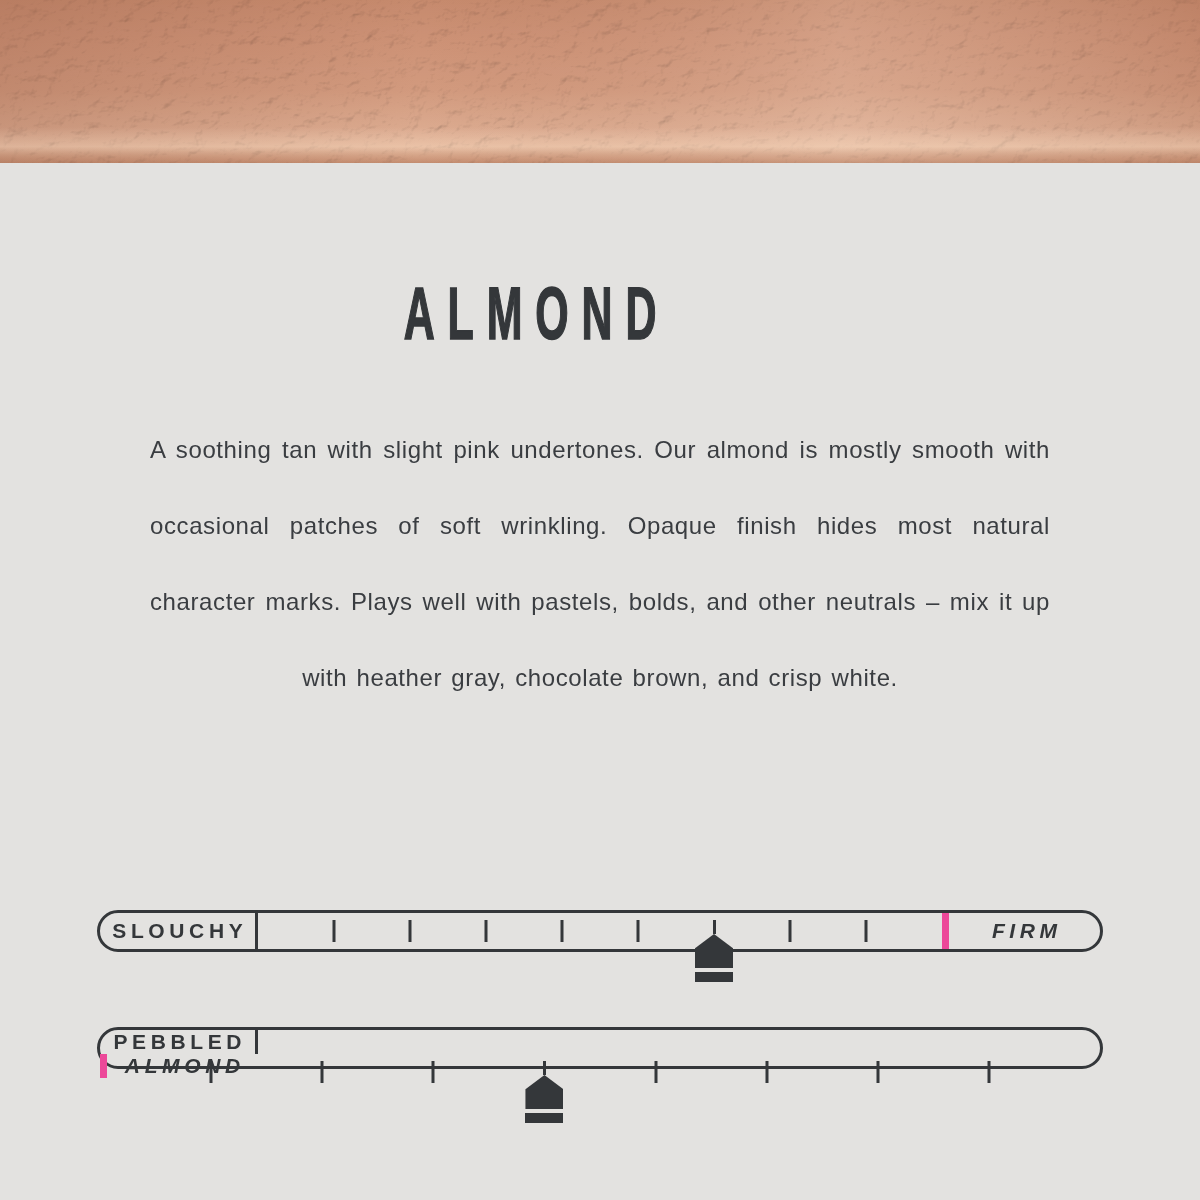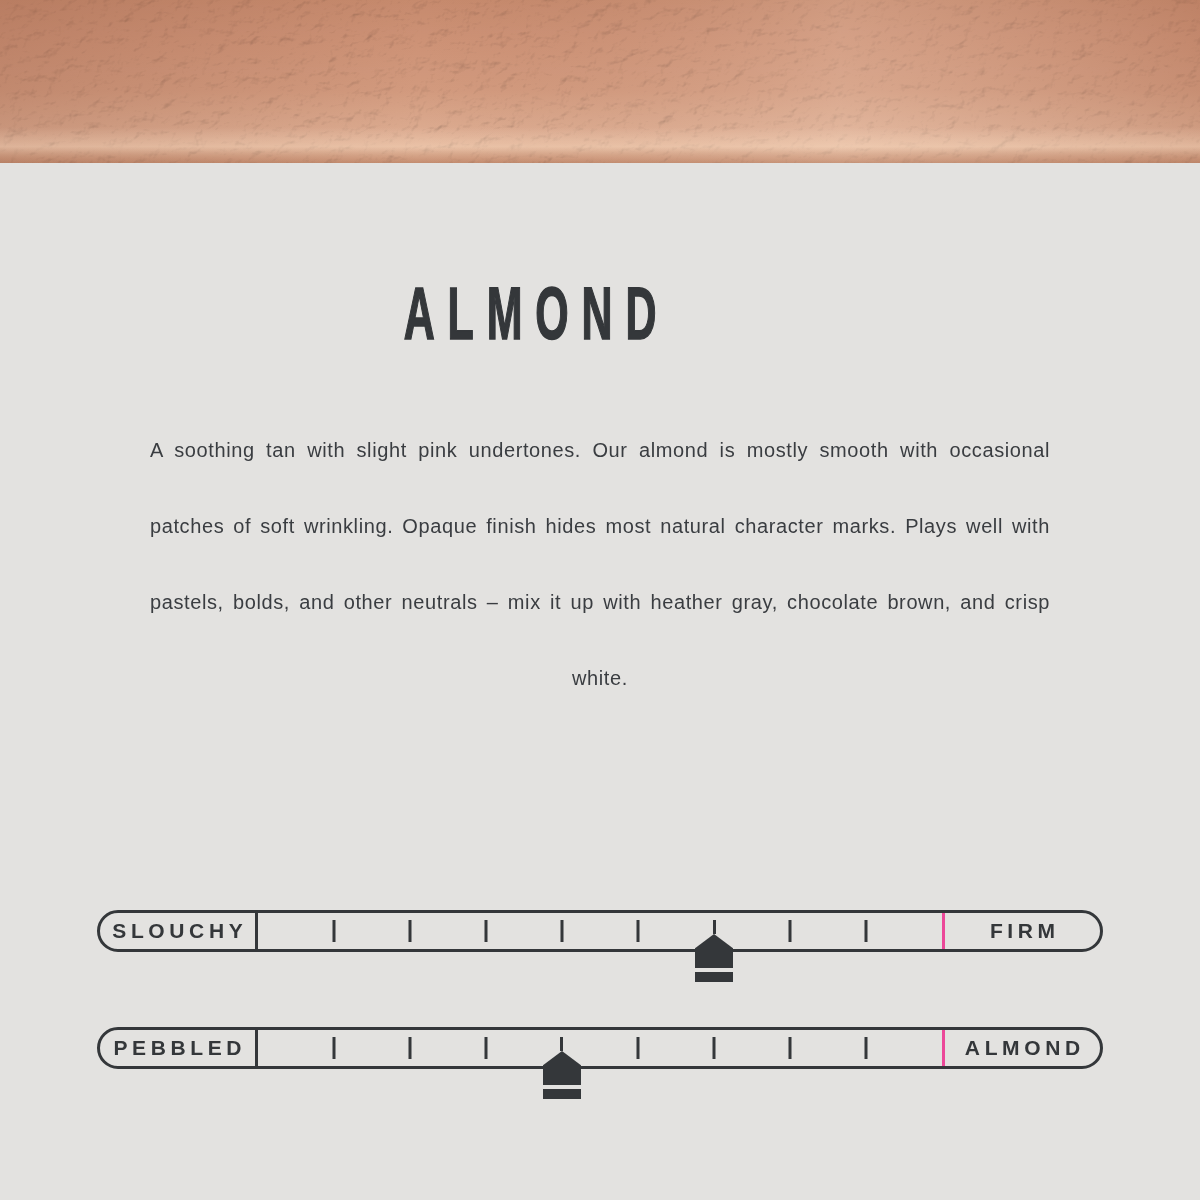--- a/index.html
+++ b/index.html
@@ -40,58 +40,58 @@
     transform-origin: 50% 50%;
     white-space: nowrap;
     color: #34373a;
   }
 
   
   .description {
     position: absolute;
     left: 150px; top: 412px;
     width: 900px;
-    font-size: 20px;
+    font-size: 24px;
     line-height: 76px;
     letter-spacing: 0.6px;
     word-spacing: 2px;
     color: #3a3d41;
     text-align: justify;
     text-align-last: center;
   }
 
   
   .scale {
     position: absolute;
     left: 97px;
     width: 1006px;
     height: 42px;
     border: 3px solid #34373a;
     border-radius: 21px;
     display: flex;
     background: transparent;
   }
   .scale-1 { top: 910px; }
-  .scale-2 { top: 1027px; }
+  .scale-2 { top: 1027px; flex-direction: column; }
 
   .scale .cap {
     flex: none;
     width: 158px;
     display: flex;
     align-items: center;
     justify-content: center;
     font-size: 21px;
     font-weight: bold;
     letter-spacing: 0.22em;
     padding-left: 0.22em; 
     white-space: nowrap;
     color: #34373a;
   }
   .scale .cap-left  { border-right: 3px solid #34373a; }
-  .scale .cap-right { border-left: 3px solid #ec4899; }
+  .scale .cap-right { border-left: 7px solid #ec4899; font-style: italic; }
 
   .scale .mid {
     flex: 1;
     position: relative;
   }
   .tick {
     position: absolute;
     top: 7px;
     width: 3px;
     height: 22px;

